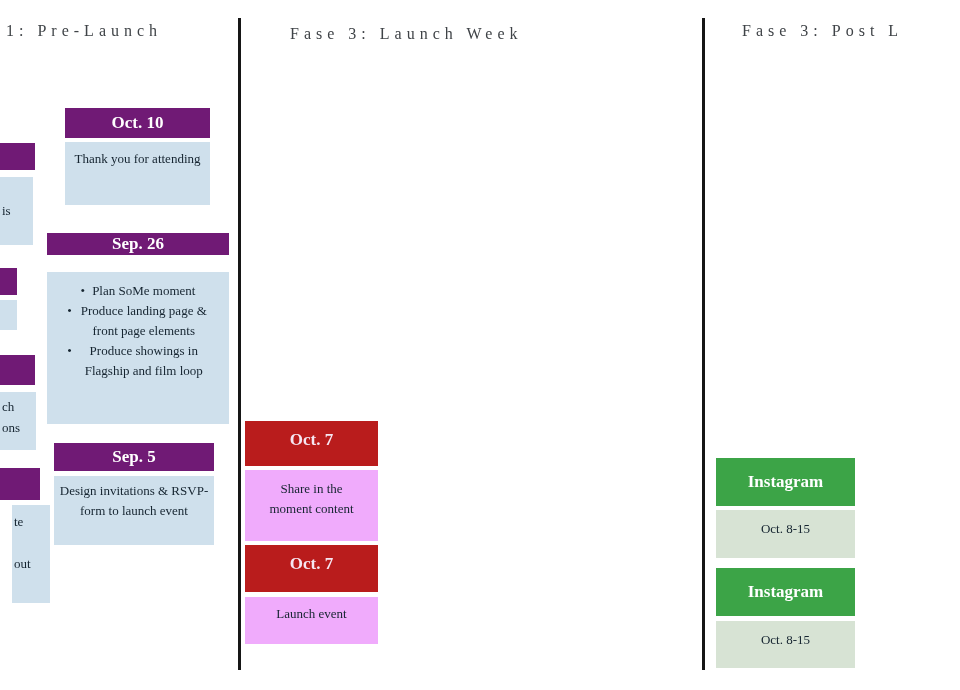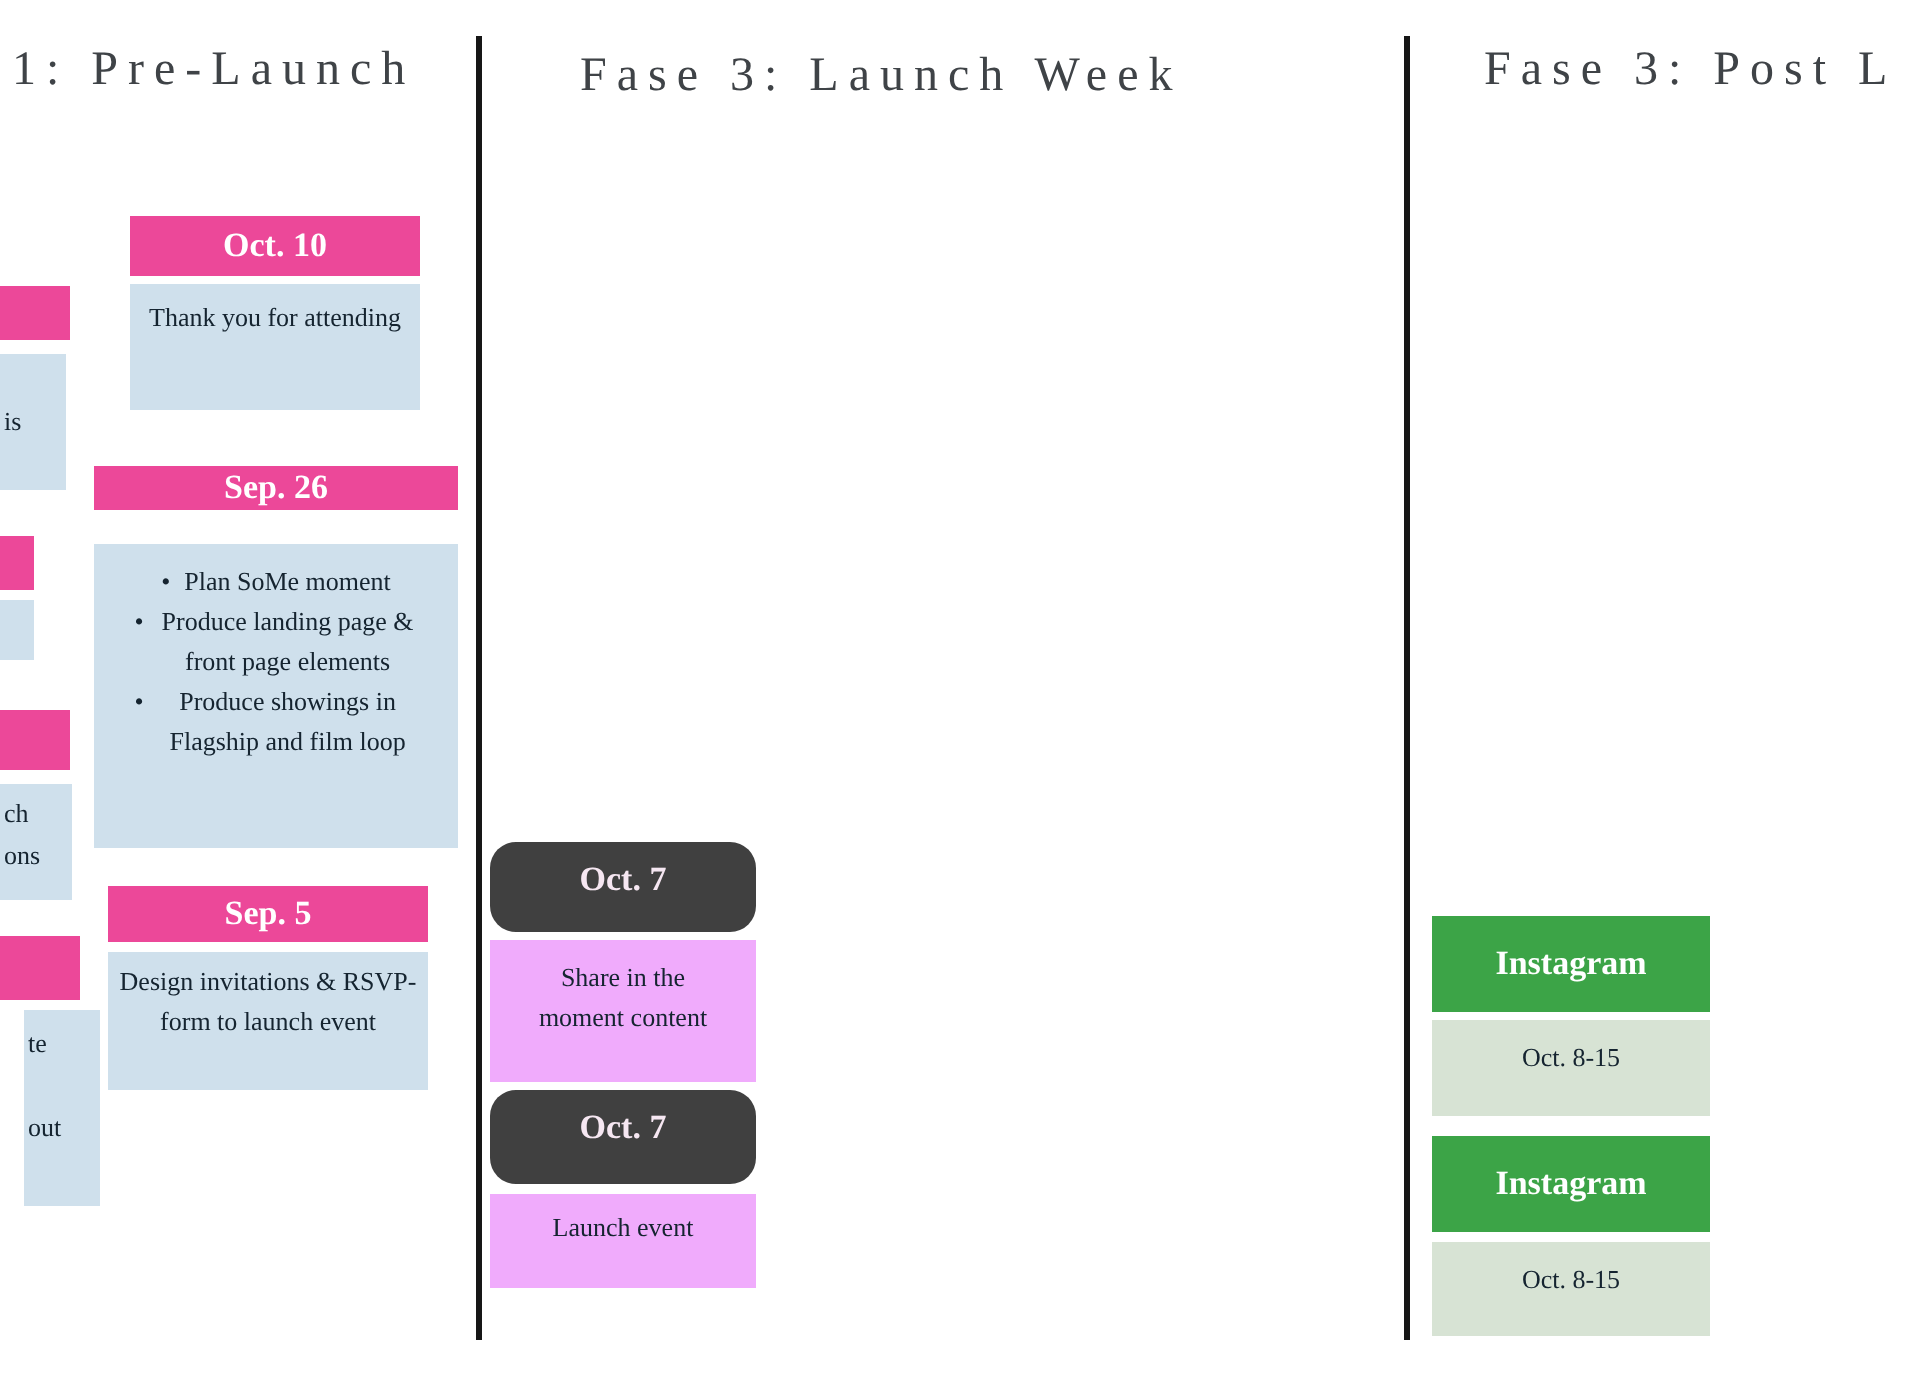--- a/index.html
+++ b/index.html
@@ -2,29 +2,29 @@
 <html><head>
 <meta charset="utf-8">
 <style>
   html,body{margin:0;padding:0;background:#fff;}
   .canvas{
     position:relative;width:960px;height:690px;background:#ffffff;
     overflow:hidden;font-family:"Liberation Serif","DejaVu Serif",serif;
   }
   .divider{position:absolute;top:18px;width:3px;height:652px;background:#161616;}
   .col-title{
-    position:absolute;font-size:24px;letter-spacing:5px;color:#3f4347;
+    position:absolute;font-size:16px;letter-spacing:5px;color:#3f4347;
     white-space:nowrap;font-weight:400;
   }
   .hdr{
     position:absolute;display:flex;align-items:center;justify-content:center;
     color:#ffffff;font-weight:bold;font-size:17px;box-sizing:border-box;
   }
-  .hdr.blue{background:#ec4899;}
-  .hdr.magenta{background:#404040;color:#f6e7f2;border-radius:13px;}
+  .hdr.blue{background:#701a75;}
+  .hdr.magenta{background:#b91c1c;color:#f6e7f2;}
   .hdr.green{background:#3ca447;}
   .bodybox{
     position:absolute;font-size:13px;color:#152430;text-align:center;
     line-height:20px;padding:7px 5px 0 5px;box-sizing:border-box;overflow:hidden;
   }
   .bodybox.blue{background:#cfe0ec;}
   .bodybox.magenta{background:#f0abfc;}
   .bodybox.green{background:#d7e3d4;}
   .bodybox.narrowpad{padding-left:18px;padding-right:18px;}
   .bullets{list-style:none;margin:0;padding:0;}

